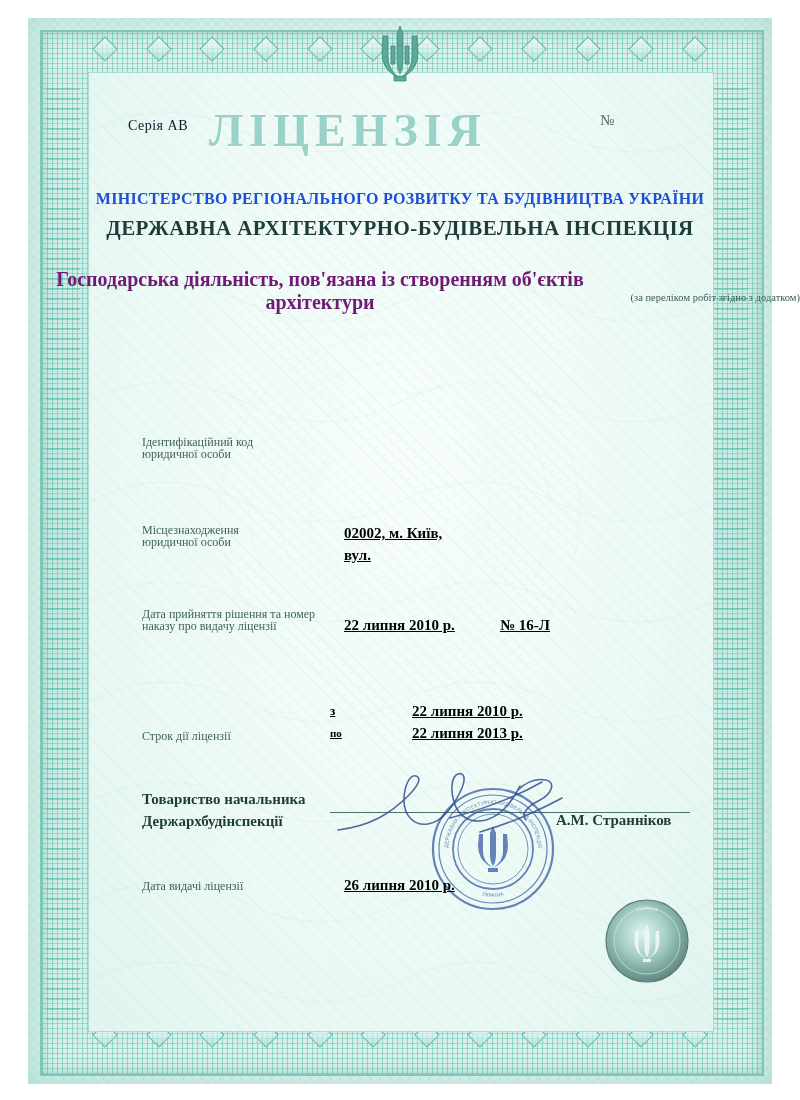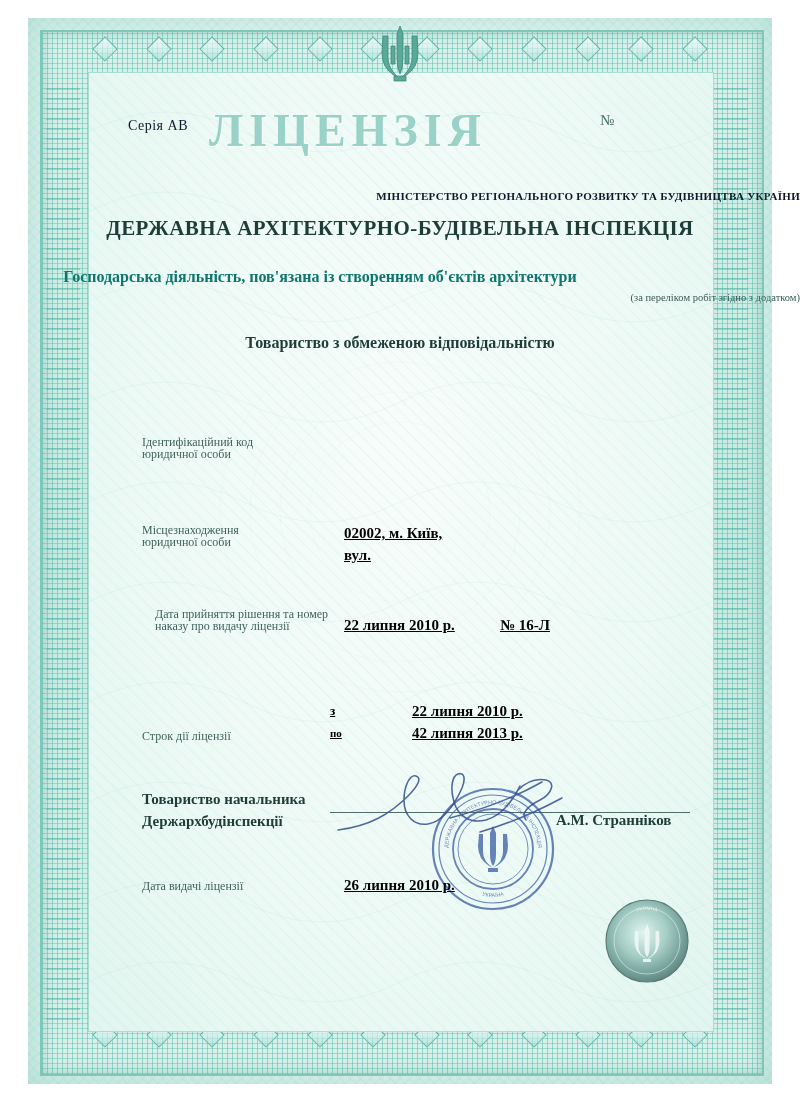--- a/index.html
+++ b/index.html
@@ -172,48 +172,48 @@
     color: rgba(120, 195, 182, 0.75);
     text-shadow: 1px 1px 0 rgba(255,255,255,0.85);
     font-family: "Liberation Serif", serif;
   }
 
   .ministry-line {
     position: absolute;
     left: 0;
     top: 190px;
     width: 800px;
-    text-align: right;
-    font-size: 11px;
+    text-align: center;
+    font-size: 16px;
     font-weight: bold;
     letter-spacing: 0.3px;
-    color: #0f172a;
+    color: #1d4ed8;
   }
 
   .authority-line {
     position: absolute;
     left: 0;
     top: 216px;
     width: 800px;
     text-align: center;
     font-size: 21px;
     font-weight: bold;
     letter-spacing: 0.4px;
     color: #1e3d39;
   }
 
   .activity-line {
     position: absolute;
     left: 0;
     top: 268px;
     width: 640px;
     text-align: center;
-    font-size: 16px;
-    font-weight: bold;
-    color: #0f766e;
+    font-size: 20px;
+    font-weight: bold;
+    color: #701a75;
   }
 
   .activity-note {
     position: absolute;
     left: 0;
     top: 292px;
     width: 800px;
     text-align: right;
     font-size: 10.5px;
     color: #3b5c57;
@@ -243,21 +243,21 @@
     font-size: 15px;
     font-weight: bold;
     color: #000000;
     line-height: 22px;
     text-decoration: underline;
   }
 
   #code-label { left: 142px; top: 436px; }
   #addr-label { left: 142px; top: 524px; }
   #addr-value { left: 344px; top: 522px; }
-  #decision-label { left: 142px; top: 608px; margin-left: 13px; }
+  #decision-label { left: 142px; top: 608px; }
   #decision-value { left: 344px; top: 614px; }
   #decision-number { left: 500px; top: 614px; }
   #term-label { left: 142px; top: 730px; }
   #term-from-key { left: 330px; top: 700px; font-size: 13px; font-weight: bold; }
   #term-from-val { left: 412px; top: 700px; }
   #term-to-key { left: 330px; top: 722px; font-size: 11px; font-weight: bold; }
   #term-to-val { left: 412px; top: 722px; }
 
   .signer-title {
     position: absolute;
@@ -406,42 +406,41 @@
   <div class="series-label">Серія АВ</div>
   <div class="doc-title">ЛІЦЕНЗІЯ</div>
   <div class="number-label">№</div>
 
   <div class="ministry-line">МІНІСТЕРСТВО РЕГІОНАЛЬНОГО РОЗВИТКУ ТА БУДІВНИЦТВА УКРАЇНИ</div>
   <div class="authority-line">ДЕРЖАВНА АРХІТЕКТУРНО-БУДІВЕЛЬНА ІНСПЕКЦІЯ</div>
 
   <div class="activity-line">Господарська діяльність, пов'язана із створенням об'єктів архітектури</div>
   <div class="activity-note">(за переліком робіт згідно з додатком)</div>
 
-  <div class="entity-name">Товариство з обмеженою відповідальністю</div>
 
   <div class="field-label" id="code-label" style="white-space: pre-line;">Ідентифікаційний код
 юридичної особи</div>
 
   <div class="field-label" id="addr-label" style="white-space: pre-line;">Місцезнаходження
 юридичної особи</div>
   <div class="field-value" id="addr-value">
     <span>02002, м. Київ,</span><br>
     <span>вул.</span>
   </div>
 
   <div class="field-label" id="decision-label" style="white-space: pre-line;">Дата прийняття рішення та номер
 наказу про видачу ліцензії</div>
   <div class="field-value" id="decision-value">22 липня 2010 р.</div>
   <div class="field-value" id="decision-number">№ 16-Л</div>
 
   <div class="field-label" id="term-label">Строк дії ліцензії</div>
   <div class="field-value" id="term-from-key">з</div>
   <div class="field-value" id="term-from-val">22 липня 2010 р.</div>
   <div class="field-value" id="term-to-key">по</div>
-  <div class="field-value" id="term-to-val">42 липня 2013 р.</div>
+  <div class="field-value" id="term-to-val">22 липня 2013 р.</div>
 
   <div class="signer-title">
     <span>Товариство начальника</span><br>
     <span>Держархбудінспекції</span>
   </div>
   <div class="sign-rule"></div>
   <div class="signer-name">А.М. Странніков</div>
 
   <svg class="signature" viewBox="0 0 270 90">
     <g fill="none" stroke="#33508f" stroke-width="1.6" stroke-linecap="round" opacity="0.85">

